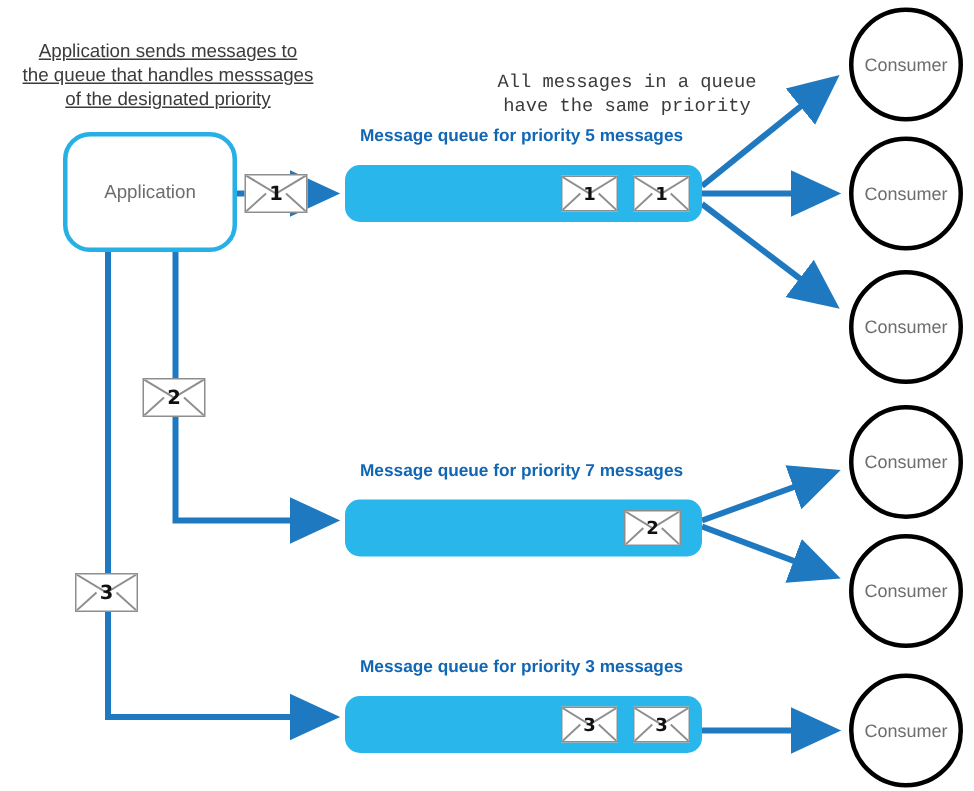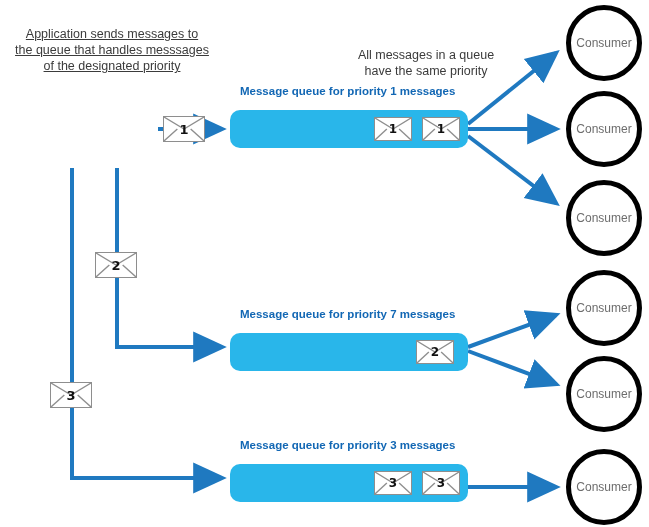--- a/index.html
+++ b/index.html
@@ -30,21 +30,21 @@
   .queue{
     background:#29b6ea;border-radius:10px;height:38px;
   }
   .queue-label{
     position:absolute;color:#1267b4;font-size:11.5px;font-weight:bold;
     white-space:nowrap;
   }
   
   .consumer{
     width:76px;height:76px;border-radius:50%;
-    background:#ffffff;border:5px solid #000000;
+    background:#ffffff;border:3px solid #000000;
   }
   .consumer .c-label{
     position:absolute;left:0;top:0;width:100%;height:100%;
     display:flex;align-items:center;justify-content:center;
     color:#6d6d6d;font-size:12px;
   }
   
   .envelope{
     width:42px;height:26px;background:#ffffff;border:1.5px solid #8e8e8e;
     box-sizing:border-box;
@@ -85,23 +85,26 @@
       <path d="M468,347 L556,315" marker-end="url(#ah)"></path>
       <path d="M468,351 L556,384" marker-end="url(#ah)"></path>
 
       <path d="M468,487 L556,487" marker-end="url(#ah)"></path>
     </g>
   </svg>
 
   <div class="note" style="left:8px;top:26px;width:208px;text-decoration:underline;">Application sends messages to
 the queue that handles messsages
 of the designated priority</div>
-  <div class="note" style="left:336px;top:47px;width:180px;">All messages in a queue
+  <div class="note" style="left:328px;top:47px;width:180px;font-family:Liberation Mono, monospace;">All messages in a queue
 have the same priority</div>
 
+  <div class="node app-box">
+    <span class="app-label">Application</span>
+  </div>
 
   <div class="node envelope" style="left:163px;top:116px;">
     <svg viewBox="0 0 42 26" preserveAspectRatio="none">
       <path d="M0,0 L21,13 L42,0" fill="none" stroke="#8e8e8e" stroke-width="1.4"></path>
       <path d="M0,26 L14,13" fill="none" stroke="#8e8e8e" stroke-width="1.4"></path>
       <path d="M42,26 L28,13" fill="none" stroke="#8e8e8e" stroke-width="1.4"></path>
     </svg>
     <span class="num">1</span>
   </div>
 
@@ -116,21 +119,21 @@
 
   <div class="node envelope" style="left:50px;top:382px;">
     <svg viewBox="0 0 42 26" preserveAspectRatio="none">
       <path d="M0,0 L21,13 L42,0" fill="none" stroke="#8e8e8e" stroke-width="1.4"></path>
       <path d="M0,26 L14,13" fill="none" stroke="#8e8e8e" stroke-width="1.4"></path>
       <path d="M42,26 L28,13" fill="none" stroke="#8e8e8e" stroke-width="1.4"></path>
     </svg>
     <span class="num">3</span>
   </div>
 
-  <div class="queue-label" style="left:240px;top:85px;">Message queue for priority 1 messages</div>
+  <div class="queue-label" style="left:240px;top:85px;">Message queue for priority 5 messages</div>
   <div class="node queue" style="left:230px;top:110px;width:238px;"></div>
   <div class="node envelope env-sm" style="left:374px;top:117px;">
     <svg viewBox="0 0 38 24" preserveAspectRatio="none">
       <path d="M0,0 L19,12 L38,0" fill="none" stroke="#8e8e8e" stroke-width="1.4"></path>
       <path d="M0,24 L12.5,12" fill="none" stroke="#8e8e8e" stroke-width="1.4"></path>
       <path d="M38,24 L25.5,12" fill="none" stroke="#8e8e8e" stroke-width="1.4"></path>
     </svg>
     <span class="num">1</span>
   </div>
   <div class="node envelope env-sm" style="left:422px;top:117px;">

